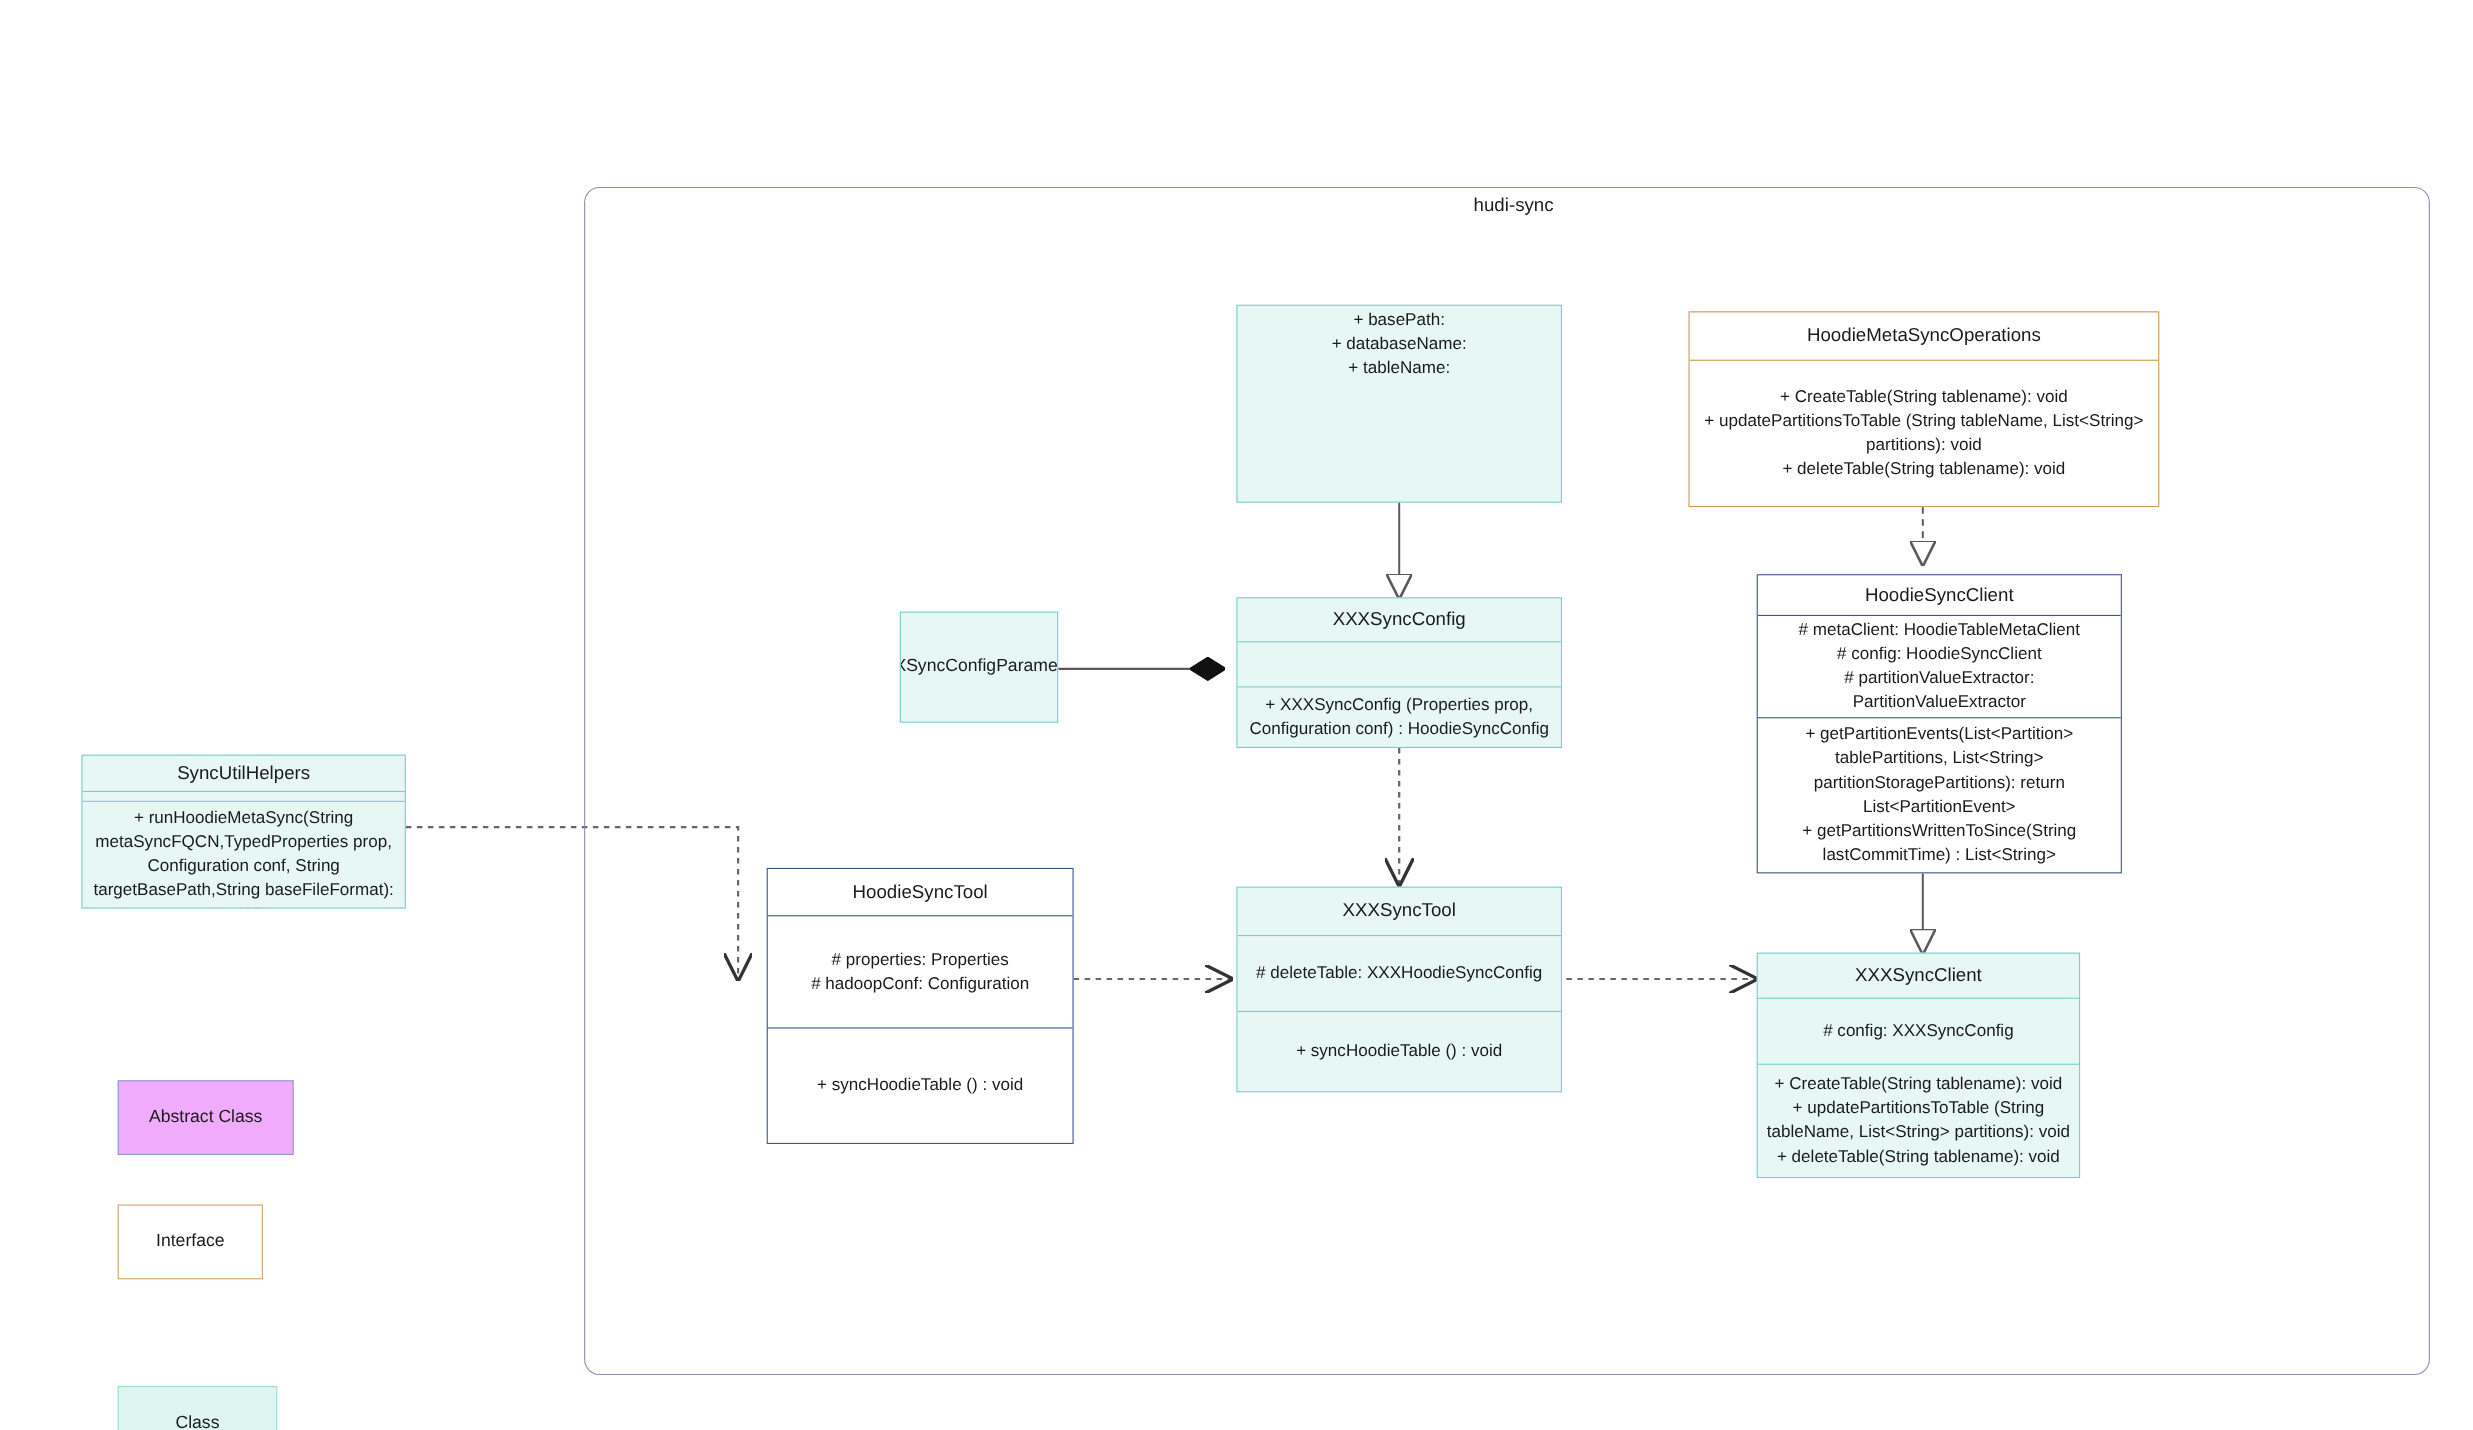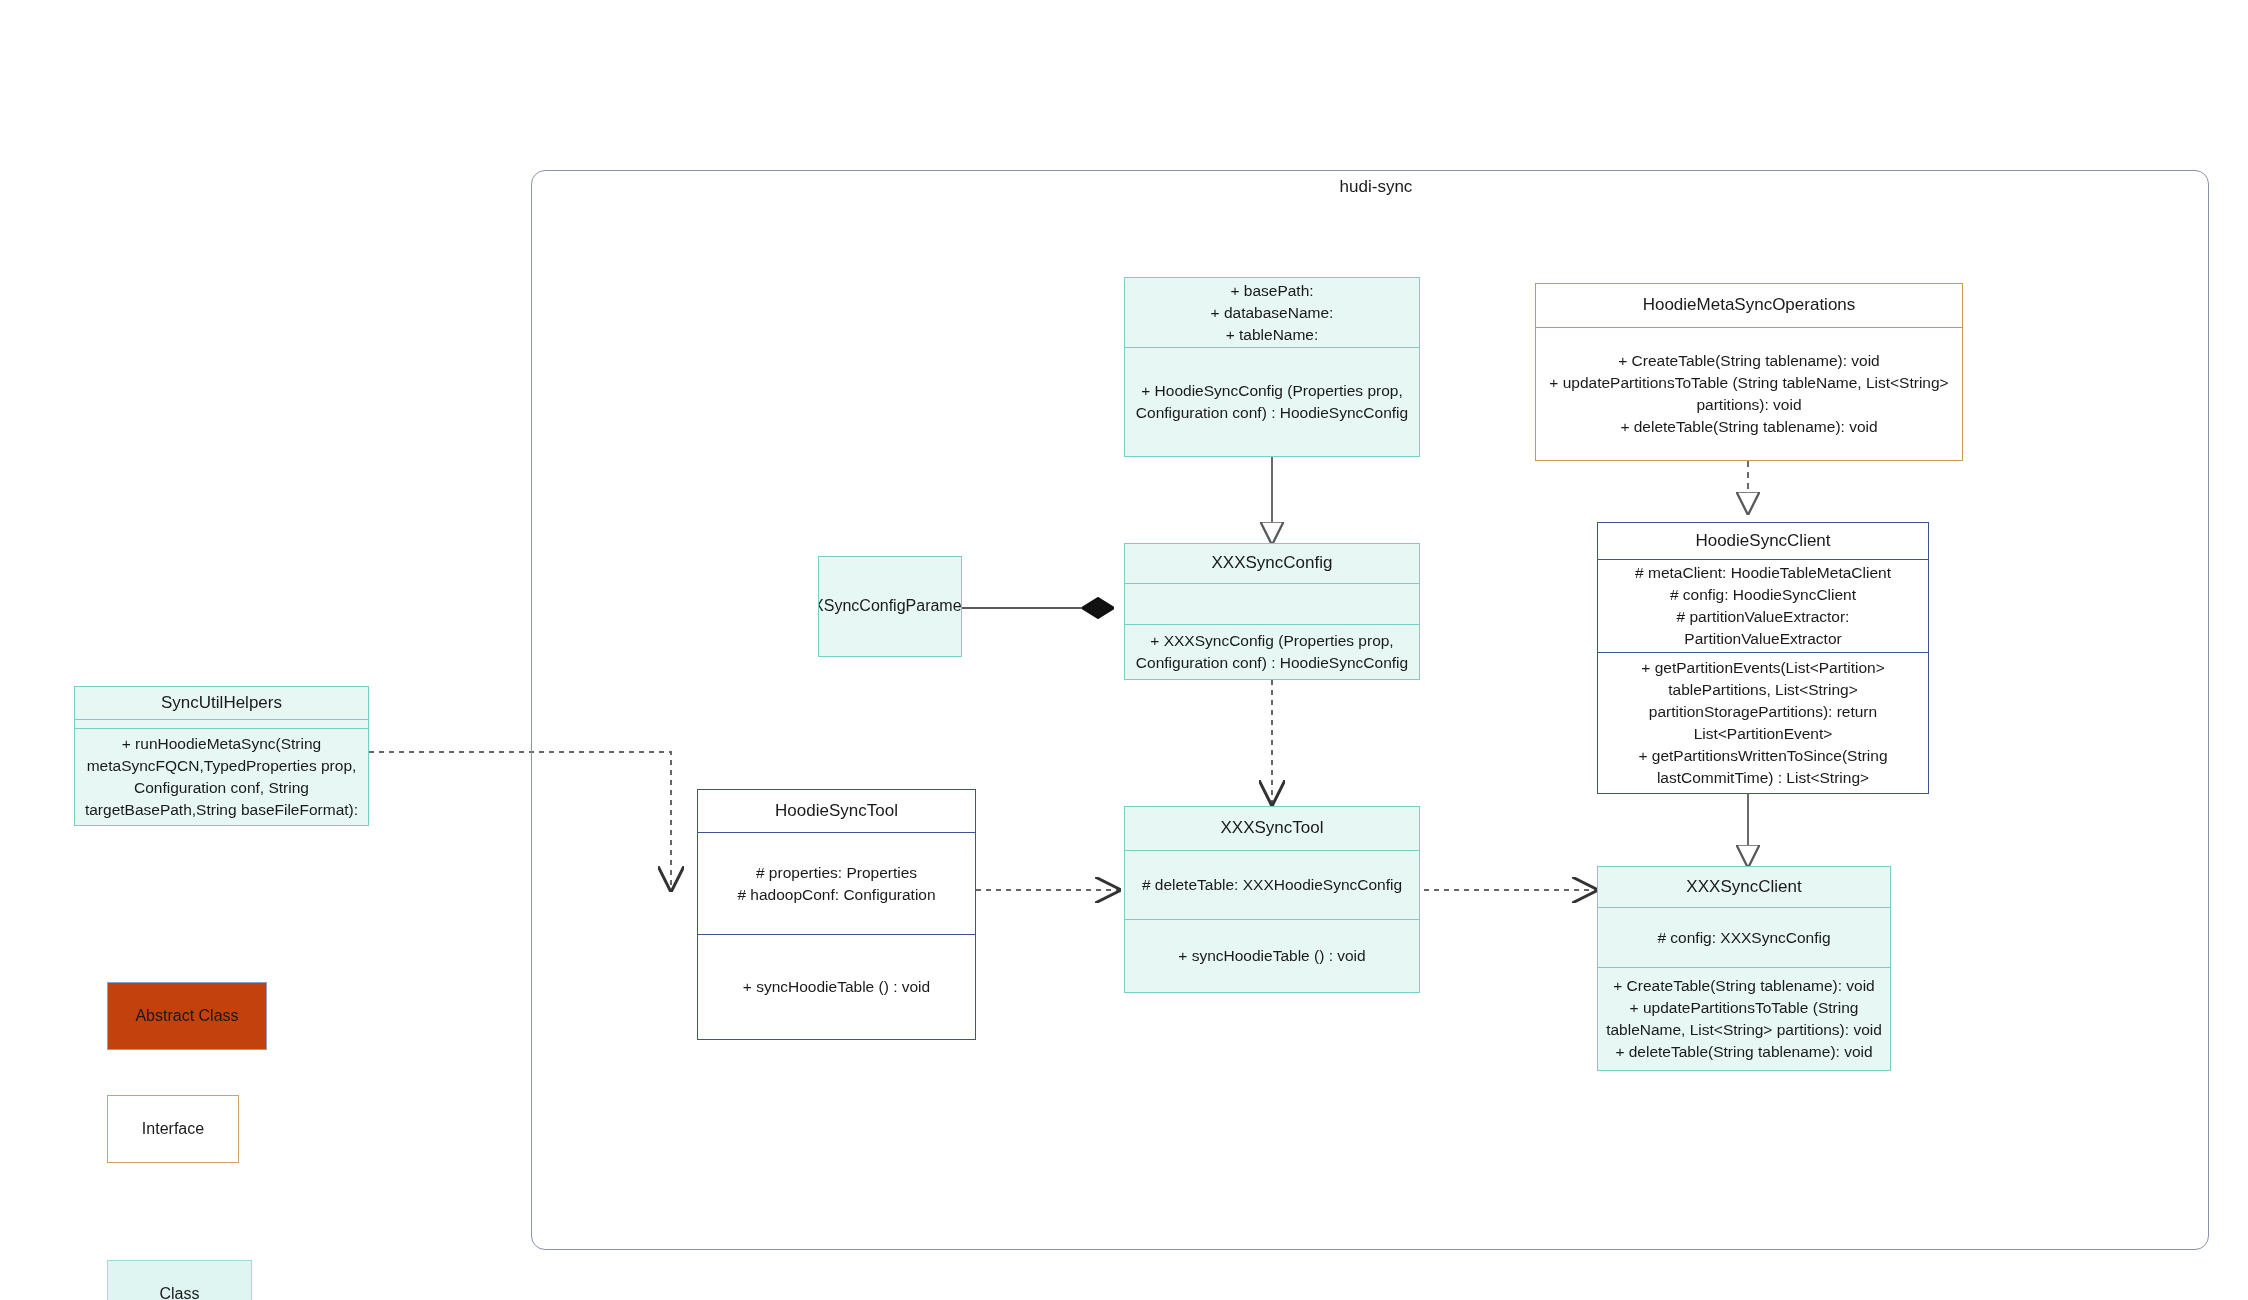--- a/index.html
+++ b/index.html
@@ -64,21 +64,21 @@
   .t-interface{background:#ffffff;border:1.6px solid #c79a52;}
   .t-interface .sec + .sec{border-top:1.4px solid #c79a52;}
 
   
   .legend-box{
     position:absolute;
     box-sizing:border-box;
     display:flex;align-items:center;justify-content:center;
     font-size:16px;
   }
-  .legend-abstract{background:#c2410c;border:1.8px solid #8e9ec9;}
+  .legend-abstract{background:#f0abfc;border:1.8px solid #8e9ec9;}
   .legend-interface{background:#ffffff;border:1.8px solid #cfa364;}
   .legend-class{background:#dff5f1;border:1.8px solid #9bdcd6;}
 </style>
 </head>
 <body>
 
 <div id="canvas">
 
   <svg id="edges" viewBox="0 0 2248 1300" width="2248" height="1300">
     <defs>
@@ -113,21 +113,20 @@
     <line x1="1424" y1="890" x2="1596" y2="890" stroke="#666666" stroke-width="2" stroke-dasharray="5,5" marker-end="url(#mk-open)"></line>
   </svg>
 
   <div class="package" style="left:531px; top:170px; width:1676px; height:1078px;"></div>
   <div class="package-title" style="left:1231px; top:177px; width:290px;">hudi-sync</div>
 
   <div class="umlbox t-class" style="left:1124px; top:277px; width:296px; height:180px;">
     <div class="sec body" style="height:69px;">+    basePath:
 +   databaseName:
 +    tableName:</div>
-    <div class="sec body" style="flex:1;">+   HoodieSyncConfig (Properties prop, Configuration conf) : HoodieSyncConfig</div>
   </div>
 
   <div class="umlbox t-interface" style="left:1535px; top:283px; width:428px; height:178px;">
     <div class="sec name" style="height:43px;">HoodieMetaSyncOperations</div>
     <div class="sec body" style="flex:1;">+    CreateTable(String tablename): void
 +    updatePartitionsToTable (String tableName, List&lt;String&gt; partitions): void
 +    deleteTable(String tablename): void</div>
   </div>
 
   <div class="umlbox t-abstract" style="left:1597px; top:522px; width:332px; height:272px;">

